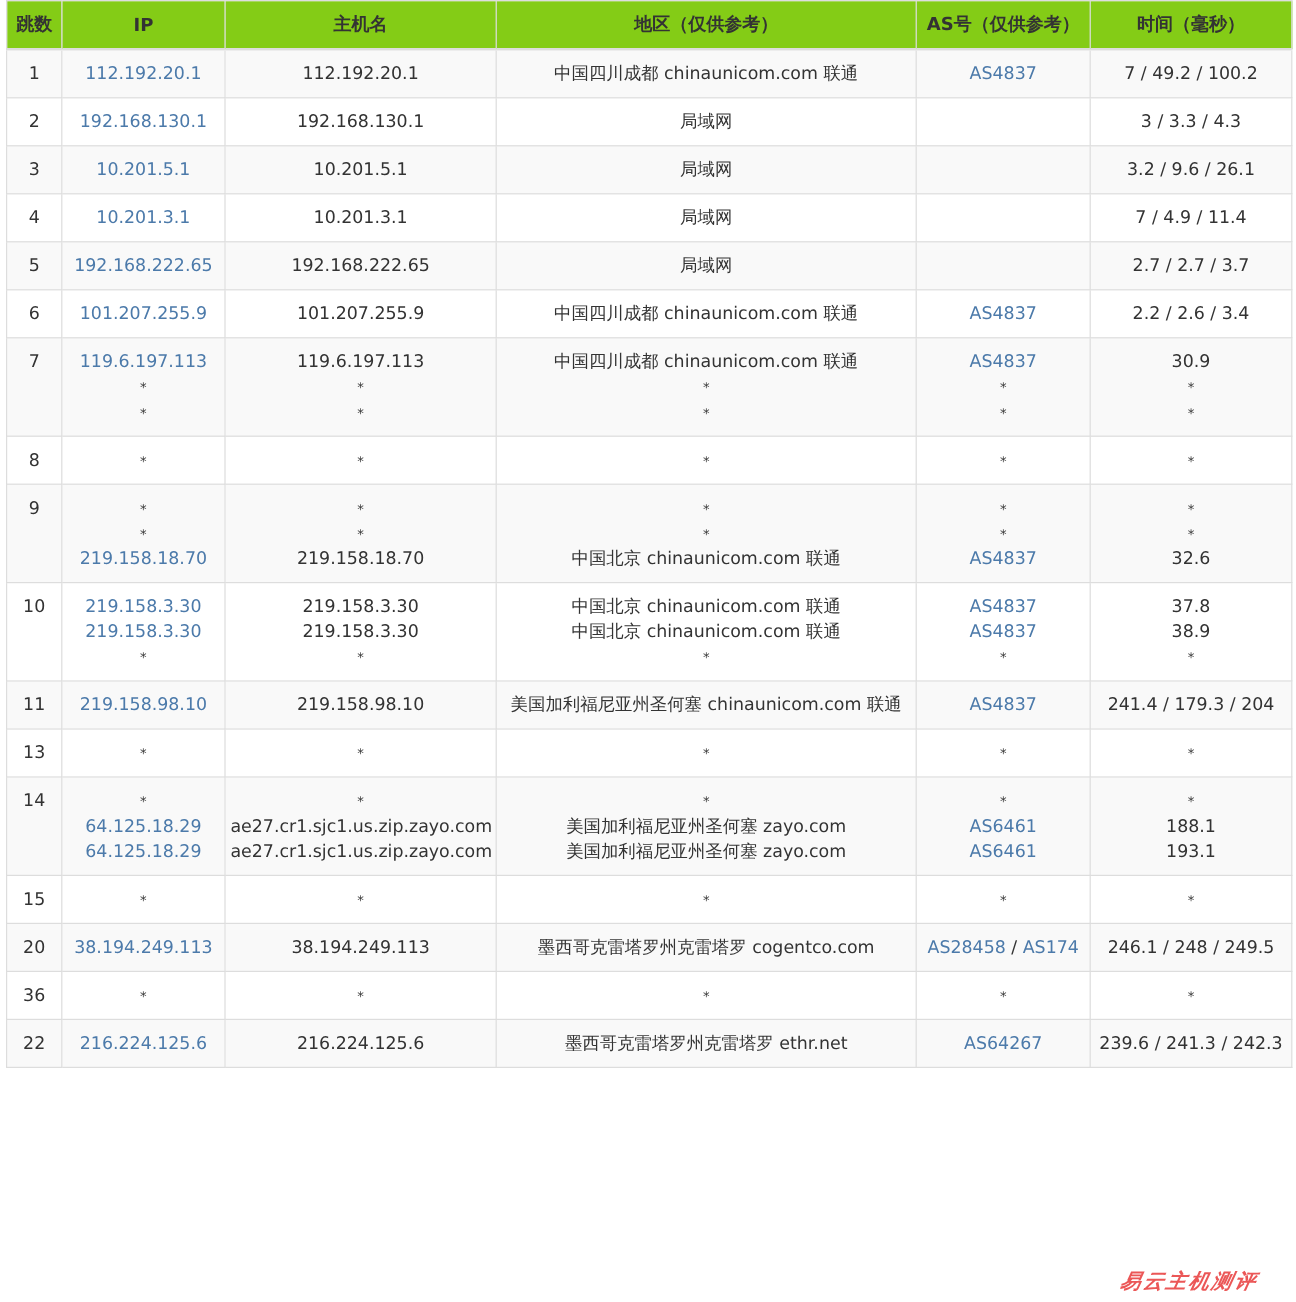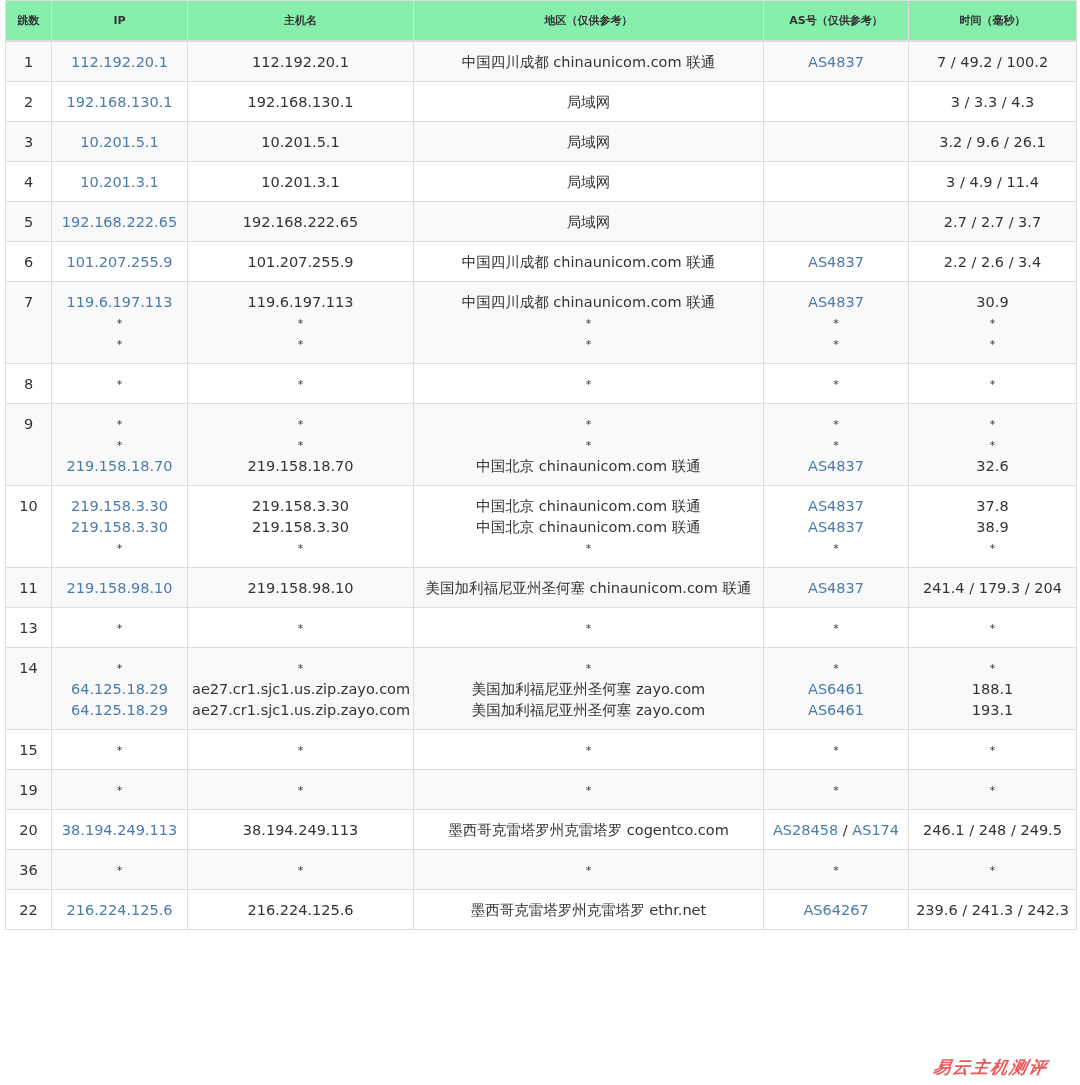--- a/index.html
+++ b/index.html
@@ -28,23 +28,23 @@
   table.trace col.c-ip   { width: 136px; }
   table.trace col.c-host { width: 226px; }
   table.trace col.c-loc  { width: 350px; }
   table.trace col.c-as   { width: 145px; }
   table.trace col.c-time { width: 168px; }
 
   table.trace th {
     height: 39px;
     border: 1px solid #dddddd;
     border-bottom: 2px solid #dddddd;
-    background: #86efac;
+    background: #84cc16;
     font-weight: bold;
-    font-size: 11px;
+    font-size: 15px;
     color: #333333;
     vertical-align: middle;
     padding: 0;
   }
   table.trace td {
     border: 1px solid #dddddd;
     text-align: center;
     vertical-align: top;
     padding: 10px 4px 0 4px;
     line-height: 21px;
@@ -162,21 +162,21 @@
         <td>
           <span class="line">10.201.3.1</span>
         </td>
         <td>
           <span class="line">局域网</span>
         </td>
         <td>
           <span class="line"></span>
         </td>
         <td>
-          <span class="line">3 / 4.9 / 11.4</span>
+          <span class="line">7 / 4.9 / 11.4</span>
         </td>
       </tr>
       <tr class="h1">
         <td>5</td>
         <td>
           <span class="line link">192.168.222.65</span>
         </td>
         <td>
           <span class="line">192.168.222.65</span>
         </td>
@@ -386,38 +386,20 @@
           <span class="line star">*</span>
         </td>
         <td>
           <span class="line star"><span class="">*</span></span>
         </td>
         <td>
           <span class="line star">*</span>
         </td>
       </tr>
       <tr class="h1">
-        <td>19</td>
-        <td>
-          <span class="line star">*</span>
-        </td>
-        <td>
-          <span class="line star">*</span>
-        </td>
-        <td>
-          <span class="line star">*</span>
-        </td>
-        <td>
-          <span class="line star"><span class="">*</span></span>
-        </td>
-        <td>
-          <span class="line star">*</span>
-        </td>
-      </tr>
-      <tr class="h1">
         <td>20</td>
         <td>
           <span class="line link">38.194.249.113</span>
         </td>
         <td>
           <span class="line">38.194.249.113</span>
         </td>
         <td>
           <span class="line">墨西哥克雷塔罗州克雷塔罗 cogentco.com</span>
         </td>

